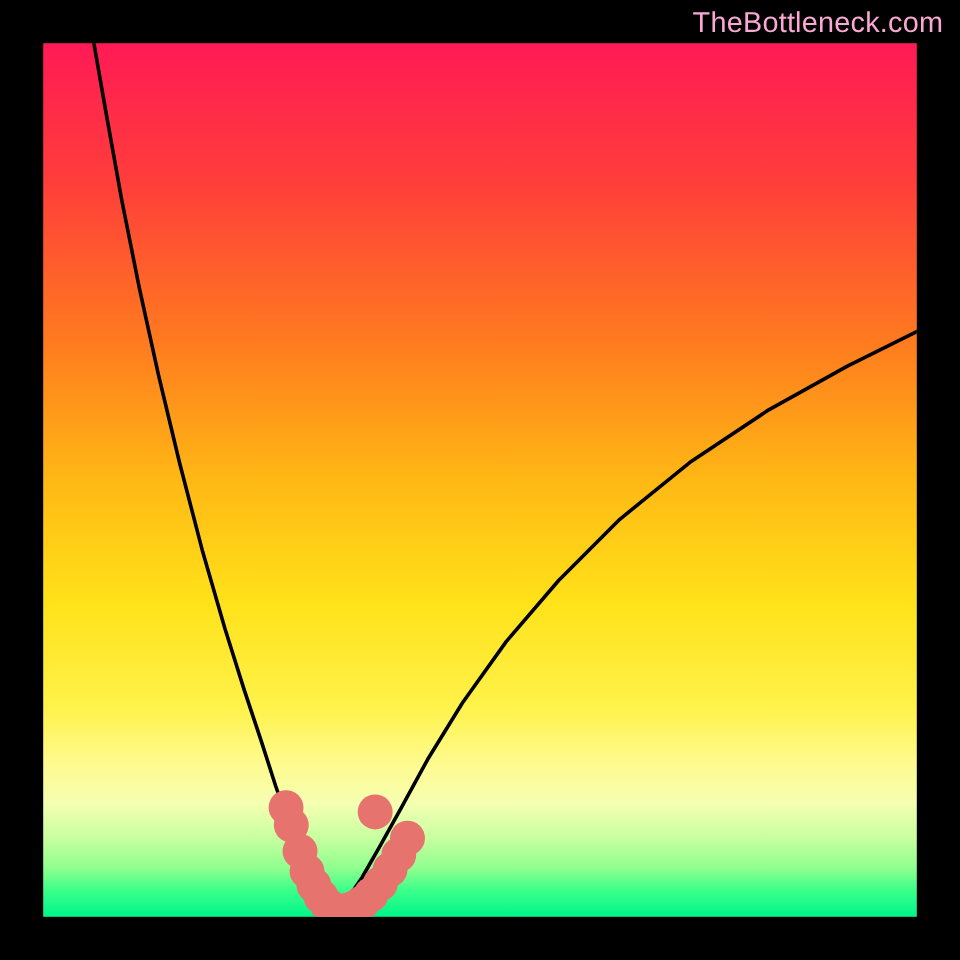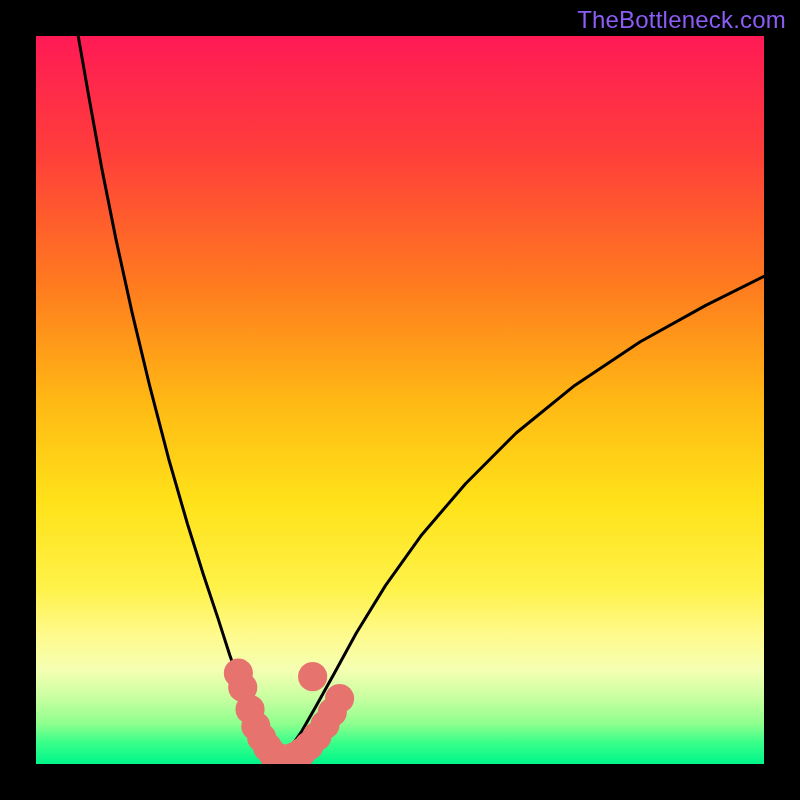--- a/index.html
+++ b/index.html
@@ -14,21 +14,21 @@
   .frame {
     position: absolute;
     top: 0; left: 0;
     width: 800px; height: 800px;
     background: #000;
   }
   .watermark {
     position: absolute;
     top: 6px;
     right: 14px;
-    color: #8b5cf6;
+    color: #f9a8d4;
     font-size: 24px;
     font-weight: 400;
     letter-spacing: 0.2px;
     pointer-events: none;
   }
   svg {
     display: block;
   }
 </style>
 </head>

